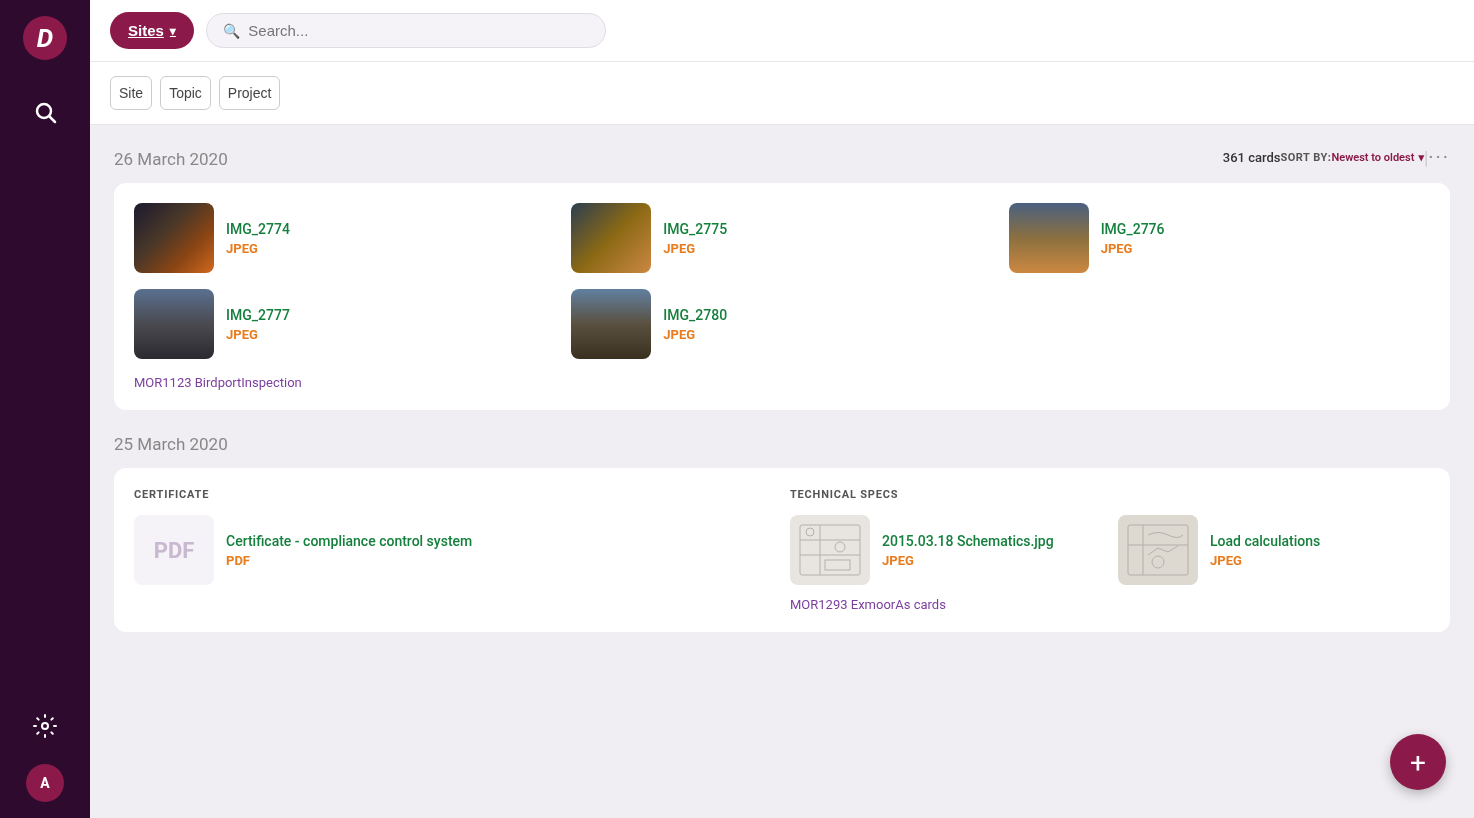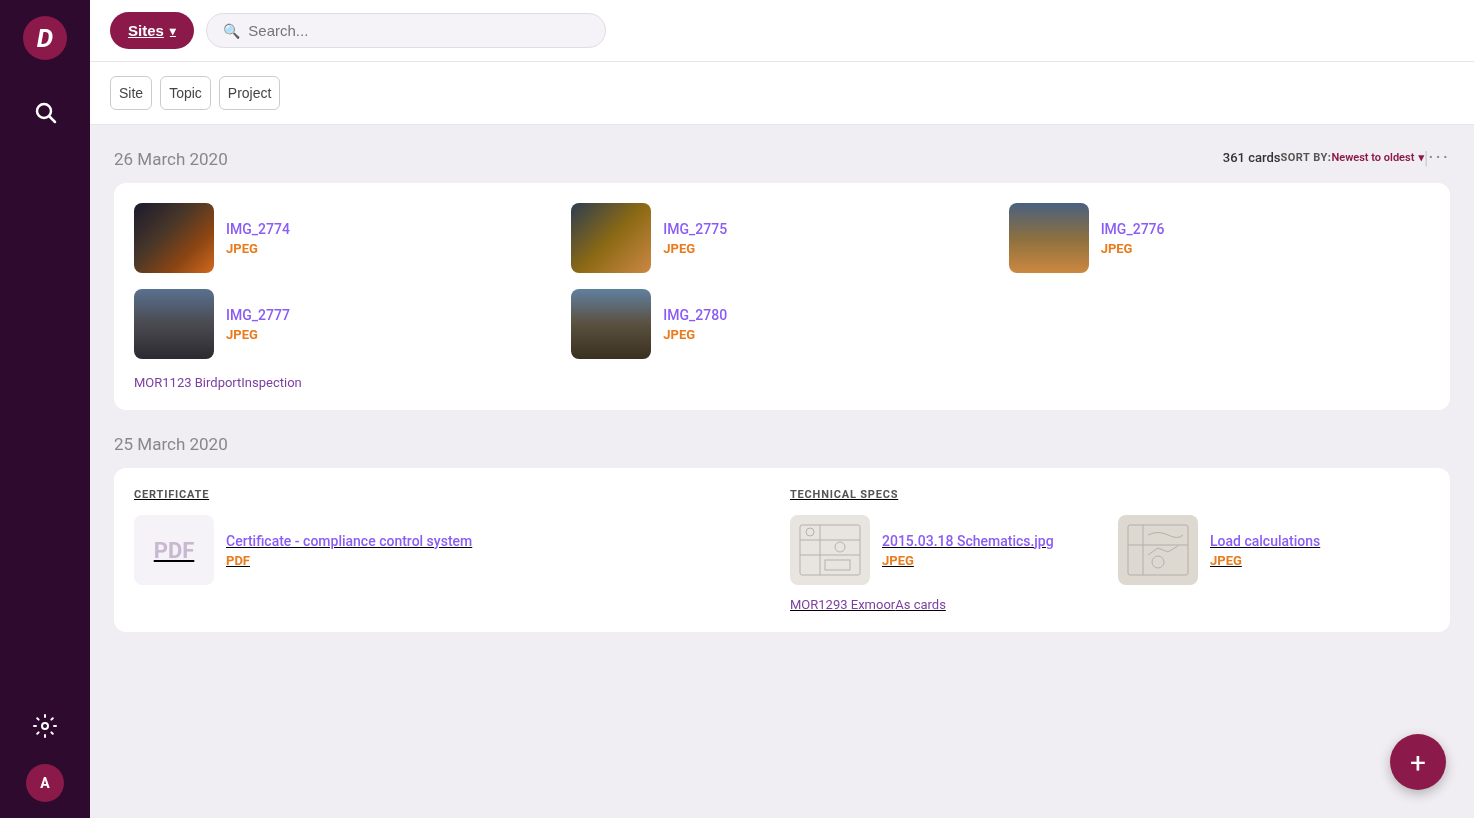--- a/index.html
+++ b/index.html
@@ -226,21 +226,21 @@
       gap: 12px;
     }
     .file-info {
       display: flex;
       flex-direction: column;
       gap: 4px;
     }
     .file-name {
       font-size: 14px;
       font-weight: 500;
-      color: #8b5cf6;
+      color: #15803d;
     }
     .file-type-jpeg {
       font-size: 13px;
       font-weight: 700;
       color: #e87c1e;
     }
     .file-type-pdf {
       font-size: 13px;
       font-weight: 700;
       color: #e87c1e;
@@ -258,21 +258,20 @@
     }
 
     
     .section2-grid {
       display: grid;
       grid-template-columns: 1fr 1fr;
       gap: 16px;
     }
     .sub-section {
       padding: 0;
-      text-decoration: underline;
     }
     .sub-section-title {
       font-size: 11px;
       font-weight: 700;
       text-transform: uppercase;
       color: #555;
       letter-spacing: 0.8px;
       margin-bottom: 14px;
     }
     .file-grid-sub {

